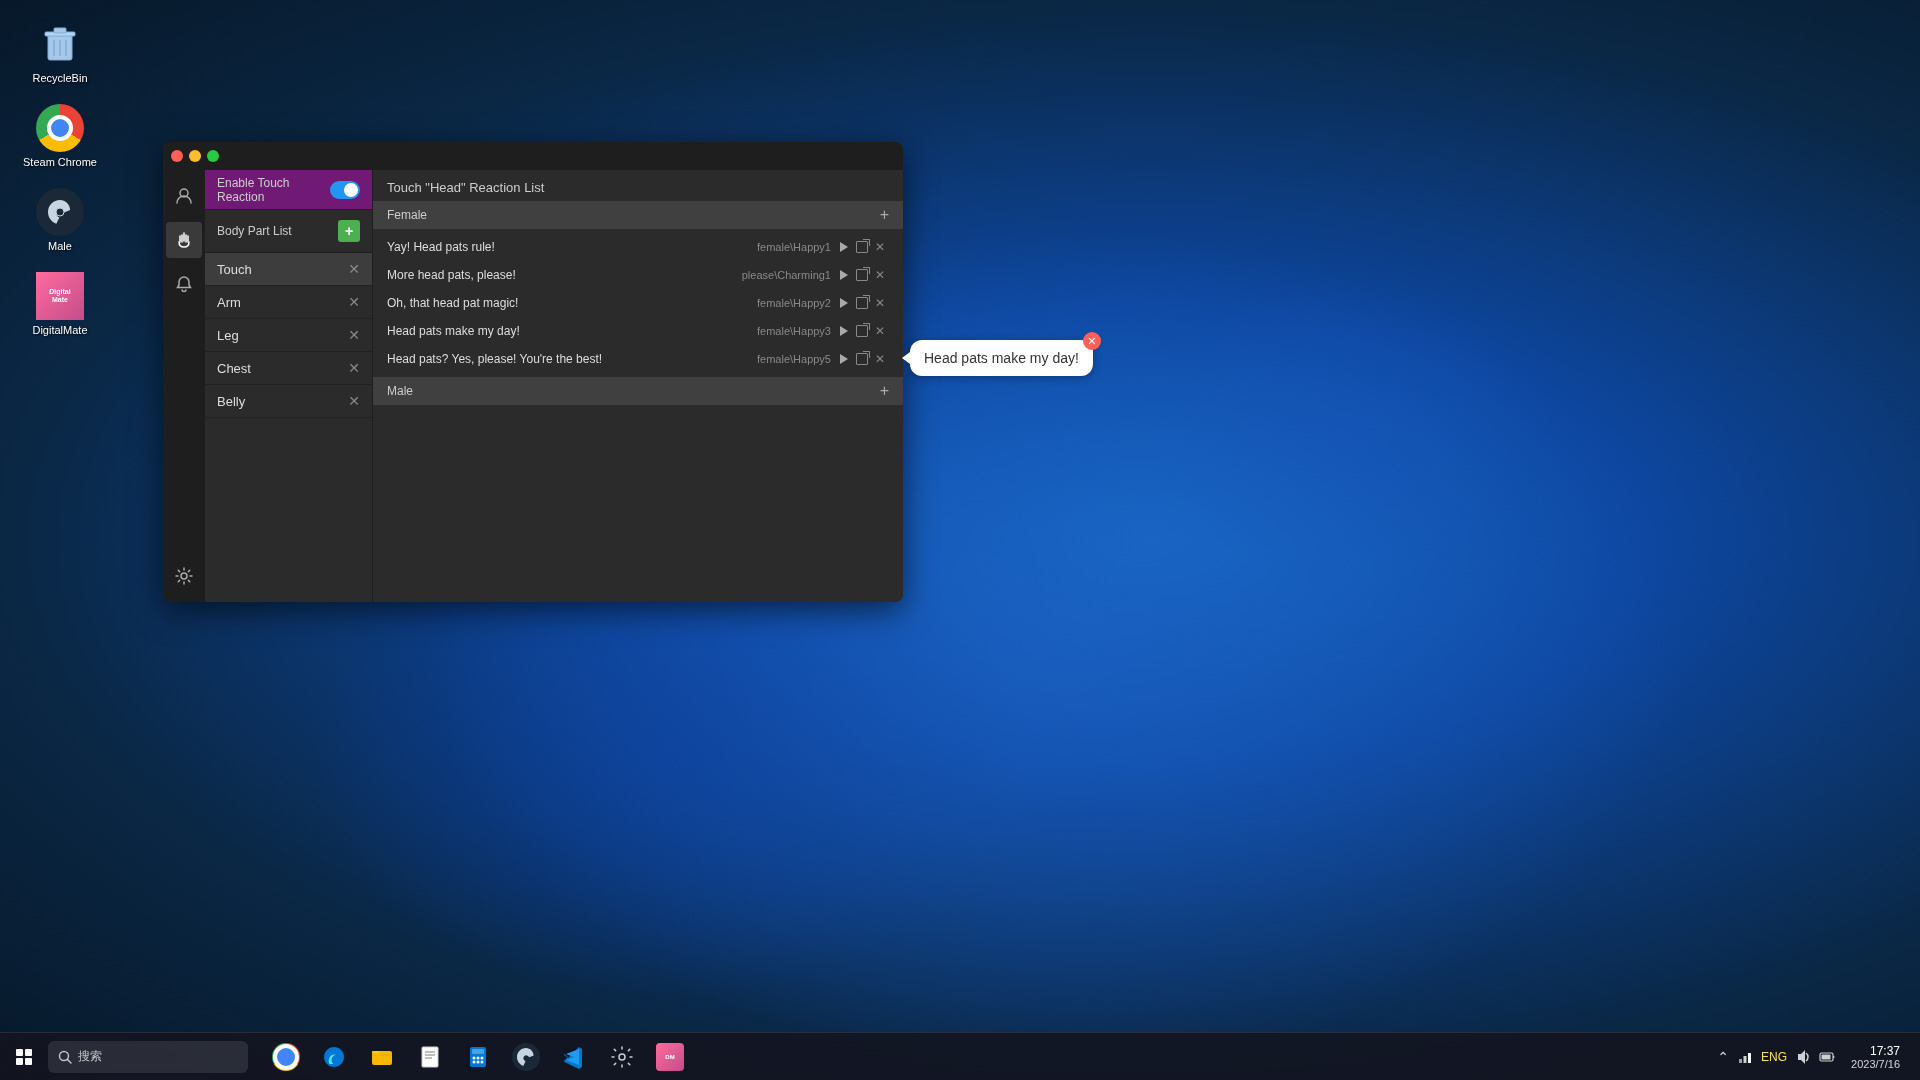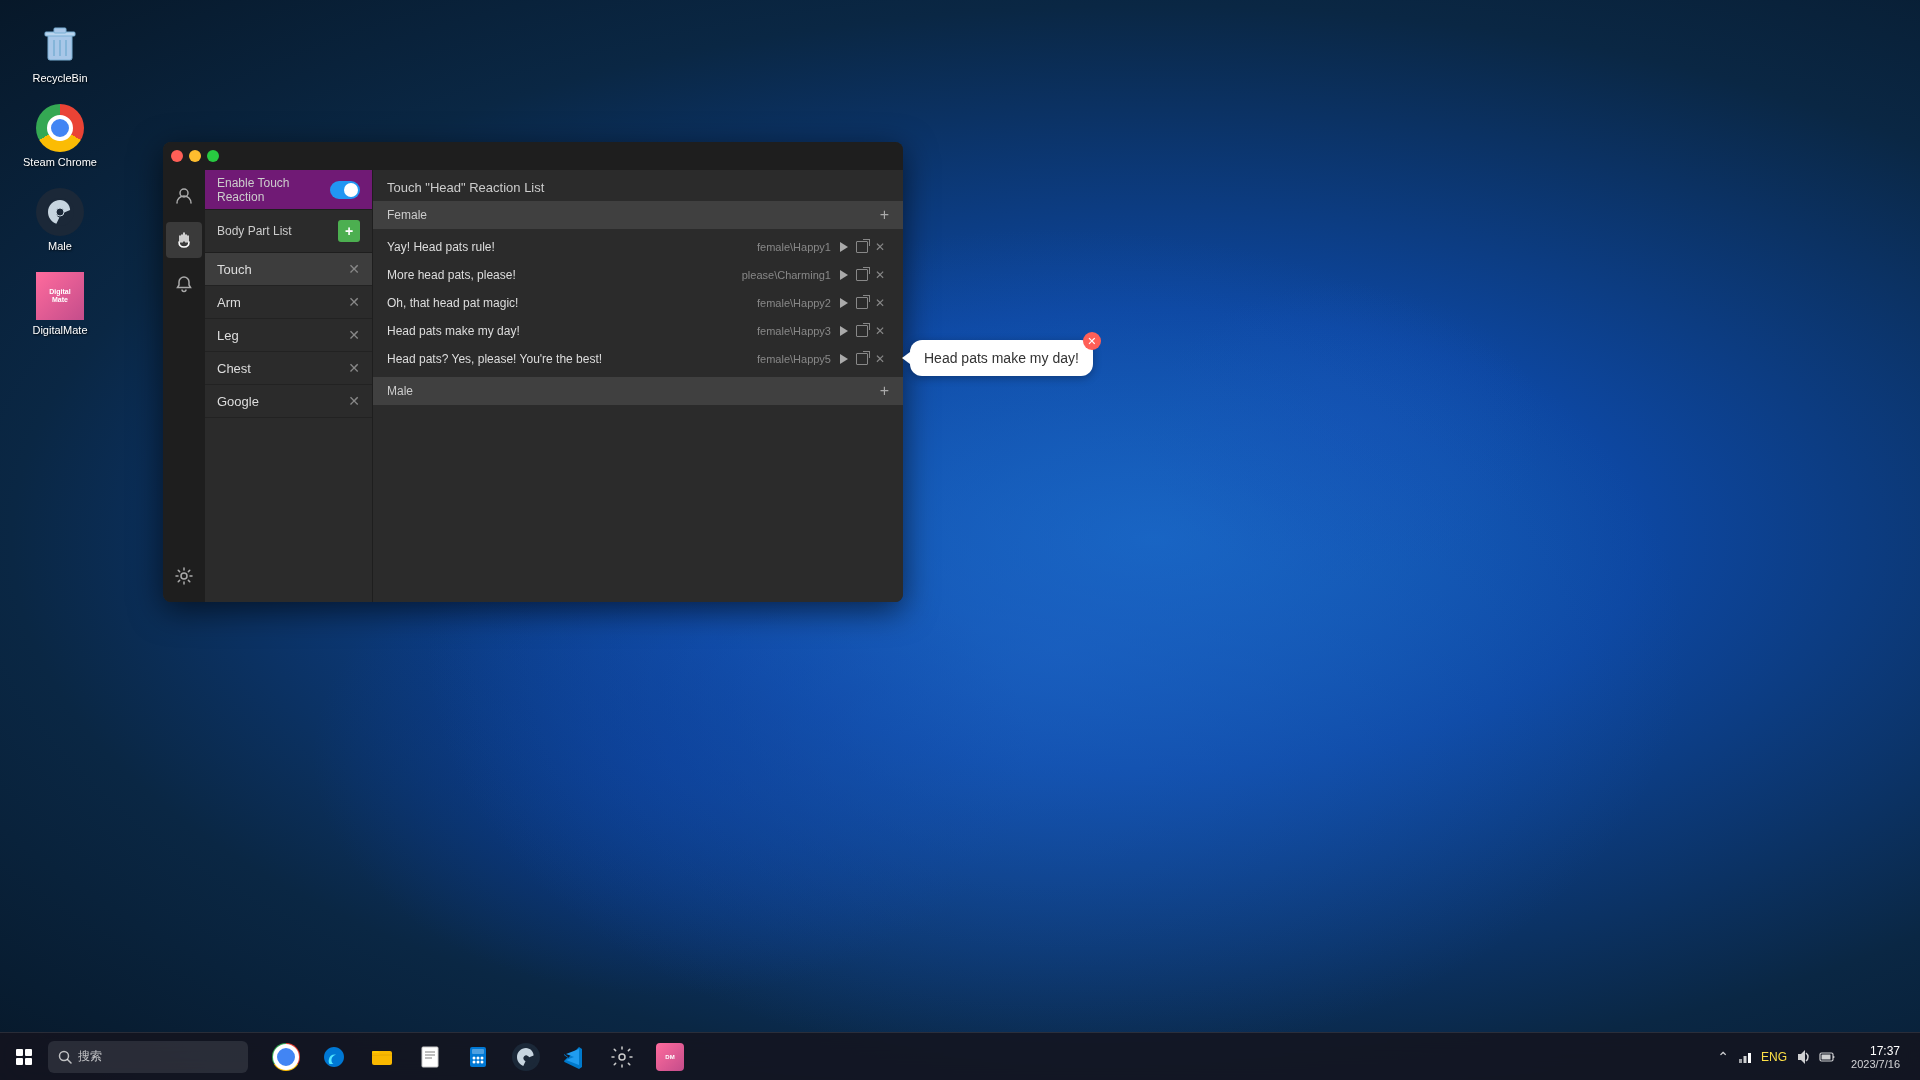--- a/index.html
+++ b/index.html
@@ -601,21 +601,21 @@
       </div>
       <div class="body-part-item">
         <span>Leg</span>
         <span class="body-part-x">✕</span>
       </div>
       <div class="body-part-item">
         <span>Chest</span>
         <span class="body-part-x">✕</span>
       </div>
       <div class="body-part-item">
-        <span>Google</span>
+        <span>Belly</span>
         <span class="body-part-x">✕</span>
       </div>
     </div>
 
     <div class="main-panel">
       <div class="panel-title">Touch "Head" Reaction List</div>
 
       <div class="main-content">
 
         <div class="section-header">

